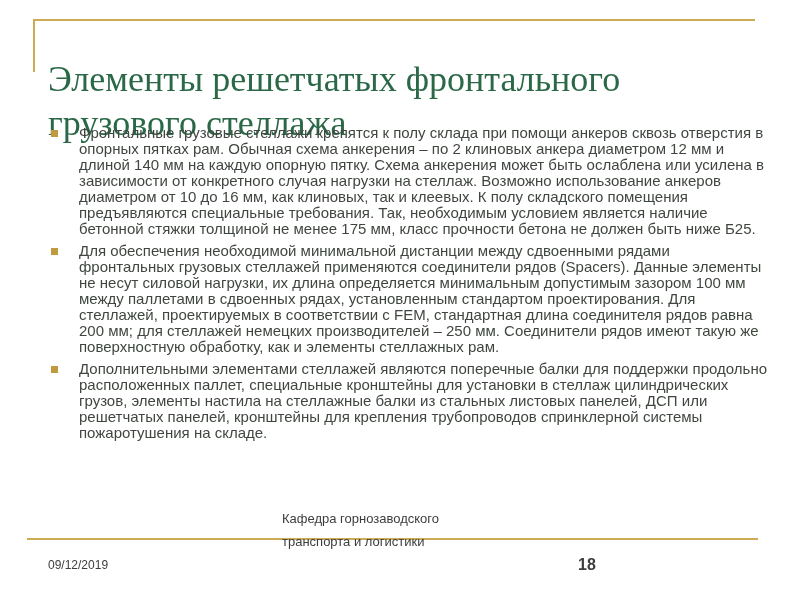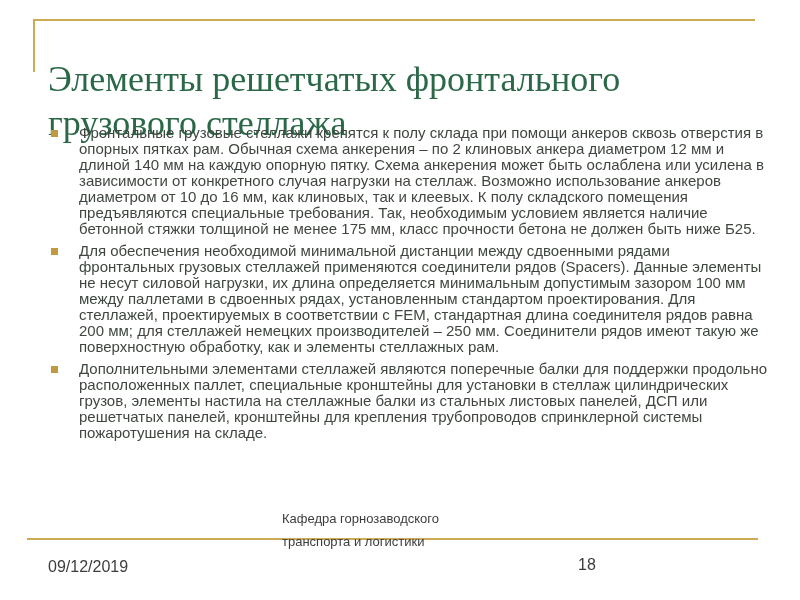--- a/index.html
+++ b/index.html
@@ -73,38 +73,39 @@
     left: 27px;
     top: 538px;
     width: 731px;
     height: 2px;
     background: #CDAB55;
   }
   .footer-date {
     position: absolute;
     left: 48px;
     top: 558px;
-    font-size: 16px;
+    font-size: 12px;
     color: #3D3D3D;
   }
   .footer-department {
     position: absolute;
     left: 282px;
     top: 507px;
     width: 195px;
     font-size: 13px;
     line-height: 23px;
     color: #3D3D3D;
   }
   .footer-page {
     position: absolute;
     left: 578px;
     top: 556px;
     font-size: 16px;
     color: #3D3D3D;
+    font-weight: bold;
   }
 </style>
 </head>
 <body>
 
 <div class="slide">
 
   <div class="top-accent"></div>
 
   <h1 class="slide-title">Элементы решетчатых фронтального грузового стеллажа</h1>

